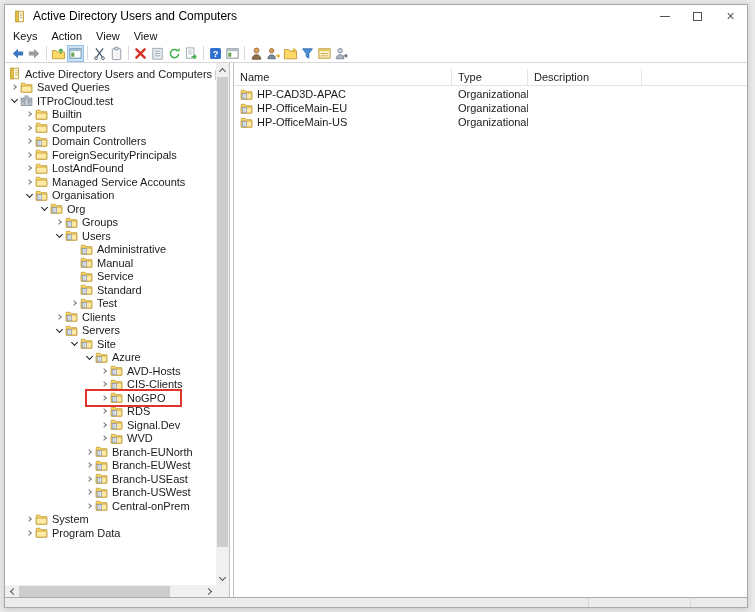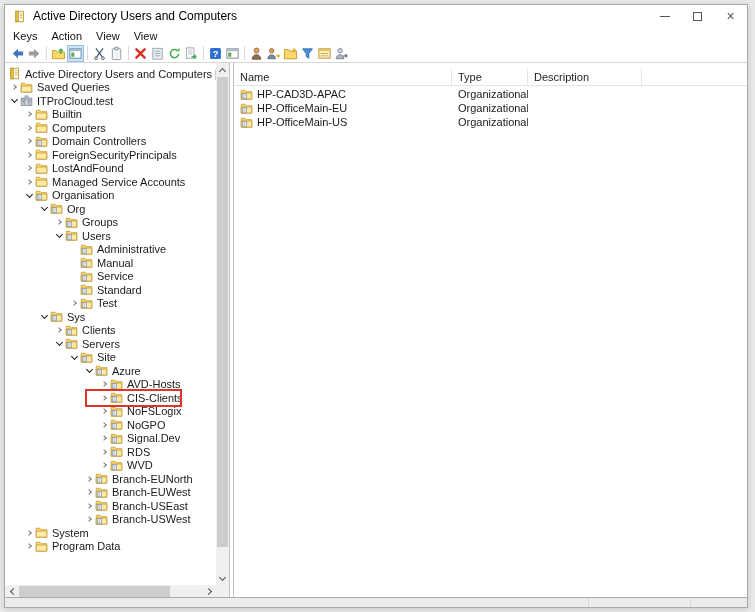--- a/index.html
+++ b/index.html
@@ -508,258 +508,243 @@
               <svg viewBox="0 0 16 16" style="width: 13px; height: 13px; display: block;">
                 <path d="M1.5 4.5v-1.7h4.7l1.3 1.7h7v9.2h-13z" fill="#ffd967" stroke="#c29d37"></path>
                 <path d="M1.5 6.2h13v7.5h-13z" fill="#ffe9a6" stroke="#c29d37"></path>
                 <rect x="2.8" y="6.8" width="5" height="6.4" fill="#ffffff" stroke="#8a97a8"></rect>
                 <path d="M3.9 8.4h2.8M3.9 9.9h2.8M3.9 11.4h2.8" stroke="#9fb0c4" fill="none"></path>
               </svg>
             </span>
             <span class="t-label">Test</span>
           </div>
           <div class="tree-row">
-            <span class="t-pad" style="width: 33px;"></span>
+            <span class="t-pad" style="width: 48px;"></span>
+            <span class="chev-slot">
+              <span class="chev-c"></span>
+            </span>
+            <span class="t-icon" style="height: 13px; width: 13px; display: inline-block;">
+              <svg viewBox="0 0 16 16" style="width: 13px; height: 13px; display: block;">
+                <path d="M1.5 4.5v-1.7h4.7l1.3 1.7h7v9.2h-13z" fill="#ffd967" stroke="#c29d37"></path>
+                <path d="M1.5 6.2h13v7.5h-13z" fill="#ffe9a6" stroke="#c29d37"></path>
+                <rect x="2.8" y="6.8" width="5" height="6.4" fill="#ffffff" stroke="#8a97a8"></rect>
+                <path d="M3.9 8.4h2.8M3.9 9.9h2.8M3.9 11.4h2.8" stroke="#9fb0c4" fill="none"></path>
+              </svg>
+            </span>
+            <span class="t-label">Clients</span>
+          </div>
+          <div class="tree-row">
+            <span class="t-pad" style="width: 48px;"></span>
             <span class="chev-slot">
               <span class="chev-e"></span>
             </span>
             <span class="t-icon" style="height: 13px; width: 13px; display: inline-block;">
               <svg viewBox="0 0 16 16" style="width: 13px; height: 13px; display: block;">
                 <path d="M1.5 4.5v-1.7h4.7l1.3 1.7h7v9.2h-13z" fill="#ffd967" stroke="#c29d37"></path>
                 <path d="M1.5 6.2h13v7.5h-13z" fill="#ffe9a6" stroke="#c29d37"></path>
                 <rect x="2.8" y="6.8" width="5" height="6.4" fill="#ffffff" stroke="#8a97a8"></rect>
                 <path d="M3.9 8.4h2.8M3.9 9.9h2.8M3.9 11.4h2.8" stroke="#9fb0c4" fill="none"></path>
               </svg>
             </span>
-            <span class="t-label">Sys</span>
-          </div>
-          <div class="tree-row">
-            <span class="t-pad" style="width: 48px;"></span>
-            <span class="chev-slot">
-              <span class="chev-c"></span>
-            </span>
-            <span class="t-icon" style="height: 13px; width: 13px; display: inline-block;">
-              <svg viewBox="0 0 16 16" style="width: 13px; height: 13px; display: block;">
-                <path d="M1.5 4.5v-1.7h4.7l1.3 1.7h7v9.2h-13z" fill="#ffd967" stroke="#c29d37"></path>
-                <path d="M1.5 6.2h13v7.5h-13z" fill="#ffe9a6" stroke="#c29d37"></path>
-                <rect x="2.8" y="6.8" width="5" height="6.4" fill="#ffffff" stroke="#8a97a8"></rect>
-                <path d="M3.9 8.4h2.8M3.9 9.9h2.8M3.9 11.4h2.8" stroke="#9fb0c4" fill="none"></path>
-              </svg>
-            </span>
-            <span class="t-label">Clients</span>
-          </div>
-          <div class="tree-row">
-            <span class="t-pad" style="width: 48px;"></span>
+            <span class="t-label">Servers</span>
+          </div>
+          <div class="tree-row">
+            <span class="t-pad" style="width: 63px;"></span>
             <span class="chev-slot">
               <span class="chev-e"></span>
             </span>
             <span class="t-icon" style="height: 13px; width: 13px; display: inline-block;">
               <svg viewBox="0 0 16 16" style="width: 13px; height: 13px; display: block;">
                 <path d="M1.5 4.5v-1.7h4.7l1.3 1.7h7v9.2h-13z" fill="#ffd967" stroke="#c29d37"></path>
                 <path d="M1.5 6.2h13v7.5h-13z" fill="#ffe9a6" stroke="#c29d37"></path>
                 <rect x="2.8" y="6.8" width="5" height="6.4" fill="#ffffff" stroke="#8a97a8"></rect>
                 <path d="M3.9 8.4h2.8M3.9 9.9h2.8M3.9 11.4h2.8" stroke="#9fb0c4" fill="none"></path>
               </svg>
             </span>
-            <span class="t-label">Servers</span>
-          </div>
-          <div class="tree-row">
-            <span class="t-pad" style="width: 63px;"></span>
+            <span class="t-label">Site</span>
+          </div>
+          <div class="tree-row">
+            <span class="t-pad" style="width: 78px;"></span>
             <span class="chev-slot">
               <span class="chev-e"></span>
             </span>
             <span class="t-icon" style="height: 13px; width: 13px; display: inline-block;">
               <svg viewBox="0 0 16 16" style="width: 13px; height: 13px; display: block;">
                 <path d="M1.5 4.5v-1.7h4.7l1.3 1.7h7v9.2h-13z" fill="#ffd967" stroke="#c29d37"></path>
                 <path d="M1.5 6.2h13v7.5h-13z" fill="#ffe9a6" stroke="#c29d37"></path>
                 <rect x="2.8" y="6.8" width="5" height="6.4" fill="#ffffff" stroke="#8a97a8"></rect>
                 <path d="M3.9 8.4h2.8M3.9 9.9h2.8M3.9 11.4h2.8" stroke="#9fb0c4" fill="none"></path>
               </svg>
             </span>
-            <span class="t-label">Site</span>
+            <span class="t-label">Azure</span>
+          </div>
+          <div class="tree-row">
+            <span class="t-pad" style="width: 93px;"></span>
+            <span class="chev-slot">
+              <span class="chev-c"></span>
+            </span>
+            <span class="t-icon" style="height: 13px; width: 13px; display: inline-block;">
+              <svg viewBox="0 0 16 16" style="width: 13px; height: 13px; display: block;">
+                <path d="M1.5 4.5v-1.7h4.7l1.3 1.7h7v9.2h-13z" fill="#ffd967" stroke="#c29d37"></path>
+                <path d="M1.5 6.2h13v7.5h-13z" fill="#ffe9a6" stroke="#c29d37"></path>
+                <rect x="2.8" y="6.8" width="5" height="6.4" fill="#ffffff" stroke="#8a97a8"></rect>
+                <path d="M3.9 8.4h2.8M3.9 9.9h2.8M3.9 11.4h2.8" stroke="#9fb0c4" fill="none"></path>
+              </svg>
+            </span>
+            <span class="t-label">AVD-Hosts</span>
+          </div>
+          <div class="tree-row">
+            <span class="t-pad" style="width: 93px;"></span>
+            <span class="chev-slot">
+              <span class="chev-c"></span>
+            </span>
+            <span class="t-icon" style="height: 13px; width: 13px; display: inline-block;">
+              <svg viewBox="0 0 16 16" style="width: 13px; height: 13px; display: block;">
+                <path d="M1.5 4.5v-1.7h4.7l1.3 1.7h7v9.2h-13z" fill="#ffd967" stroke="#c29d37"></path>
+                <path d="M1.5 6.2h13v7.5h-13z" fill="#ffe9a6" stroke="#c29d37"></path>
+                <rect x="2.8" y="6.8" width="5" height="6.4" fill="#ffffff" stroke="#8a97a8"></rect>
+                <path d="M3.9 8.4h2.8M3.9 9.9h2.8M3.9 11.4h2.8" stroke="#9fb0c4" fill="none"></path>
+              </svg>
+            </span>
+            <span class="t-label">CIS-Clients</span>
+          </div>
+          <div class="tree-row">
+            <span class="t-pad" style="width: 93px;"></span>
+            <span class="chev-slot">
+              <span class="chev-c"></span>
+            </span>
+            <span class="t-icon" style="height: 13px; width: 13px; display: inline-block;">
+              <svg viewBox="0 0 16 16" style="width: 13px; height: 13px; display: block;">
+                <path d="M1.5 4.5v-1.7h4.7l1.3 1.7h7v9.2h-13z" fill="#ffd967" stroke="#c29d37"></path>
+                <path d="M1.5 6.2h13v7.5h-13z" fill="#ffe9a6" stroke="#c29d37"></path>
+                <rect x="2.8" y="6.8" width="5" height="6.4" fill="#ffffff" stroke="#8a97a8"></rect>
+                <path d="M3.9 8.4h2.8M3.9 9.9h2.8M3.9 11.4h2.8" stroke="#9fb0c4" fill="none"></path>
+              </svg>
+            </span>
+            <span class="t-label">NoGPO</span>
+          </div>
+          <div class="tree-row">
+            <span class="t-pad" style="width: 93px;"></span>
+            <span class="chev-slot">
+              <span class="chev-c"></span>
+            </span>
+            <span class="t-icon" style="height: 13px; width: 13px; display: inline-block;">
+              <svg viewBox="0 0 16 16" style="width: 13px; height: 13px; display: block;">
+                <path d="M1.5 4.5v-1.7h4.7l1.3 1.7h7v9.2h-13z" fill="#ffd967" stroke="#c29d37"></path>
+                <path d="M1.5 6.2h13v7.5h-13z" fill="#ffe9a6" stroke="#c29d37"></path>
+                <rect x="2.8" y="6.8" width="5" height="6.4" fill="#ffffff" stroke="#8a97a8"></rect>
+                <path d="M3.9 8.4h2.8M3.9 9.9h2.8M3.9 11.4h2.8" stroke="#9fb0c4" fill="none"></path>
+              </svg>
+            </span>
+            <span class="t-label">RDS</span>
+          </div>
+          <div class="tree-row">
+            <span class="t-pad" style="width: 93px;"></span>
+            <span class="chev-slot">
+              <span class="chev-c"></span>
+            </span>
+            <span class="t-icon" style="height: 13px; width: 13px; display: inline-block;">
+              <svg viewBox="0 0 16 16" style="width: 13px; height: 13px; display: block;">
+                <path d="M1.5 4.5v-1.7h4.7l1.3 1.7h7v9.2h-13z" fill="#ffd967" stroke="#c29d37"></path>
+                <path d="M1.5 6.2h13v7.5h-13z" fill="#ffe9a6" stroke="#c29d37"></path>
+                <rect x="2.8" y="6.8" width="5" height="6.4" fill="#ffffff" stroke="#8a97a8"></rect>
+                <path d="M3.9 8.4h2.8M3.9 9.9h2.8M3.9 11.4h2.8" stroke="#9fb0c4" fill="none"></path>
+              </svg>
+            </span>
+            <span class="t-label">Signal.Dev</span>
+          </div>
+          <div class="tree-row">
+            <span class="t-pad" style="width: 93px;"></span>
+            <span class="chev-slot">
+              <span class="chev-c"></span>
+            </span>
+            <span class="t-icon" style="height: 13px; width: 13px; display: inline-block;">
+              <svg viewBox="0 0 16 16" style="width: 13px; height: 13px; display: block;">
+                <path d="M1.5 4.5v-1.7h4.7l1.3 1.7h7v9.2h-13z" fill="#ffd967" stroke="#c29d37"></path>
+                <path d="M1.5 6.2h13v7.5h-13z" fill="#ffe9a6" stroke="#c29d37"></path>
+                <rect x="2.8" y="6.8" width="5" height="6.4" fill="#ffffff" stroke="#8a97a8"></rect>
+                <path d="M3.9 8.4h2.8M3.9 9.9h2.8M3.9 11.4h2.8" stroke="#9fb0c4" fill="none"></path>
+              </svg>
+            </span>
+            <span class="t-label">WVD</span>
           </div>
           <div class="tree-row">
             <span class="t-pad" style="width: 78px;"></span>
             <span class="chev-slot">
-              <span class="chev-e"></span>
-            </span>
-            <span class="t-icon" style="height: 13px; width: 13px; display: inline-block;">
-              <svg viewBox="0 0 16 16" style="width: 13px; height: 13px; display: block;">
-                <path d="M1.5 4.5v-1.7h4.7l1.3 1.7h7v9.2h-13z" fill="#ffd967" stroke="#c29d37"></path>
-                <path d="M1.5 6.2h13v7.5h-13z" fill="#ffe9a6" stroke="#c29d37"></path>
-                <rect x="2.8" y="6.8" width="5" height="6.4" fill="#ffffff" stroke="#8a97a8"></rect>
-                <path d="M3.9 8.4h2.8M3.9 9.9h2.8M3.9 11.4h2.8" stroke="#9fb0c4" fill="none"></path>
-              </svg>
-            </span>
-            <span class="t-label">Azure</span>
-          </div>
-          <div class="tree-row">
-            <span class="t-pad" style="width: 93px;"></span>
-            <span class="chev-slot">
-              <span class="chev-c"></span>
-            </span>
-            <span class="t-icon" style="height: 13px; width: 13px; display: inline-block;">
-              <svg viewBox="0 0 16 16" style="width: 13px; height: 13px; display: block;">
-                <path d="M1.5 4.5v-1.7h4.7l1.3 1.7h7v9.2h-13z" fill="#ffd967" stroke="#c29d37"></path>
-                <path d="M1.5 6.2h13v7.5h-13z" fill="#ffe9a6" stroke="#c29d37"></path>
-                <rect x="2.8" y="6.8" width="5" height="6.4" fill="#ffffff" stroke="#8a97a8"></rect>
-                <path d="M3.9 8.4h2.8M3.9 9.9h2.8M3.9 11.4h2.8" stroke="#9fb0c4" fill="none"></path>
-              </svg>
-            </span>
-            <span class="t-label">AVD-Hosts</span>
-          </div>
-          <div class="tree-row">
-            <span class="t-pad" style="width: 93px;"></span>
-            <span class="chev-slot">
-              <span class="chev-c"></span>
-            </span>
-            <span class="t-icon" style="height: 13px; width: 13px; display: inline-block;">
-              <svg viewBox="0 0 16 16" style="width: 13px; height: 13px; display: block;">
-                <path d="M1.5 4.5v-1.7h4.7l1.3 1.7h7v9.2h-13z" fill="#ffd967" stroke="#c29d37"></path>
-                <path d="M1.5 6.2h13v7.5h-13z" fill="#ffe9a6" stroke="#c29d37"></path>
-                <rect x="2.8" y="6.8" width="5" height="6.4" fill="#ffffff" stroke="#8a97a8"></rect>
-                <path d="M3.9 8.4h2.8M3.9 9.9h2.8M3.9 11.4h2.8" stroke="#9fb0c4" fill="none"></path>
-              </svg>
-            </span>
-            <span class="t-label">CIS-Clients</span>
-          </div>
-          <div class="tree-row">
-            <span class="t-pad" style="width: 93px;"></span>
-            <span class="chev-slot">
-              <span class="chev-c"></span>
-            </span>
-            <span class="t-icon" style="height: 13px; width: 13px; display: inline-block;">
-              <svg viewBox="0 0 16 16" style="width: 13px; height: 13px; display: block;">
-                <path d="M1.5 4.5v-1.7h4.7l1.3 1.7h7v9.2h-13z" fill="#ffd967" stroke="#c29d37"></path>
-                <path d="M1.5 6.2h13v7.5h-13z" fill="#ffe9a6" stroke="#c29d37"></path>
-                <rect x="2.8" y="6.8" width="5" height="6.4" fill="#ffffff" stroke="#8a97a8"></rect>
-                <path d="M3.9 8.4h2.8M3.9 9.9h2.8M3.9 11.4h2.8" stroke="#9fb0c4" fill="none"></path>
-              </svg>
-            </span>
-            <span class="t-label">NoFSLogix</span>
-          </div>
-          <div class="tree-row">
-            <span class="t-pad" style="width: 93px;"></span>
-            <span class="chev-slot">
-              <span class="chev-c"></span>
-            </span>
-            <span class="t-icon" style="height: 13px; width: 13px; display: inline-block;">
-              <svg viewBox="0 0 16 16" style="width: 13px; height: 13px; display: block;">
-                <path d="M1.5 4.5v-1.7h4.7l1.3 1.7h7v9.2h-13z" fill="#ffd967" stroke="#c29d37"></path>
-                <path d="M1.5 6.2h13v7.5h-13z" fill="#ffe9a6" stroke="#c29d37"></path>
-                <rect x="2.8" y="6.8" width="5" height="6.4" fill="#ffffff" stroke="#8a97a8"></rect>
-                <path d="M3.9 8.4h2.8M3.9 9.9h2.8M3.9 11.4h2.8" stroke="#9fb0c4" fill="none"></path>
-              </svg>
-            </span>
-            <span class="t-label">NoGPO</span>
-          </div>
-          <div class="tree-row">
-            <span class="t-pad" style="width: 93px;"></span>
-            <span class="chev-slot">
-              <span class="chev-c"></span>
-            </span>
-            <span class="t-icon" style="height: 13px; width: 13px; display: inline-block;">
-              <svg viewBox="0 0 16 16" style="width: 13px; height: 13px; display: block;">
-                <path d="M1.5 4.5v-1.7h4.7l1.3 1.7h7v9.2h-13z" fill="#ffd967" stroke="#c29d37"></path>
-                <path d="M1.5 6.2h13v7.5h-13z" fill="#ffe9a6" stroke="#c29d37"></path>
-                <rect x="2.8" y="6.8" width="5" height="6.4" fill="#ffffff" stroke="#8a97a8"></rect>
-                <path d="M3.9 8.4h2.8M3.9 9.9h2.8M3.9 11.4h2.8" stroke="#9fb0c4" fill="none"></path>
-              </svg>
-            </span>
-            <span class="t-label">Signal.Dev</span>
-          </div>
-          <div class="tree-row">
-            <span class="t-pad" style="width: 93px;"></span>
-            <span class="chev-slot">
-              <span class="chev-c"></span>
-            </span>
-            <span class="t-icon" style="height: 13px; width: 13px; display: inline-block;">
-              <svg viewBox="0 0 16 16" style="width: 13px; height: 13px; display: block;">
-                <path d="M1.5 4.5v-1.7h4.7l1.3 1.7h7v9.2h-13z" fill="#ffd967" stroke="#c29d37"></path>
-                <path d="M1.5 6.2h13v7.5h-13z" fill="#ffe9a6" stroke="#c29d37"></path>
-                <rect x="2.8" y="6.8" width="5" height="6.4" fill="#ffffff" stroke="#8a97a8"></rect>
-                <path d="M3.9 8.4h2.8M3.9 9.9h2.8M3.9 11.4h2.8" stroke="#9fb0c4" fill="none"></path>
-              </svg>
-            </span>
-            <span class="t-label">RDS</span>
-          </div>
-          <div class="tree-row">
-            <span class="t-pad" style="width: 93px;"></span>
-            <span class="chev-slot">
-              <span class="chev-c"></span>
-            </span>
-            <span class="t-icon" style="height: 13px; width: 13px; display: inline-block;">
-              <svg viewBox="0 0 16 16" style="width: 13px; height: 13px; display: block;">
-                <path d="M1.5 4.5v-1.7h4.7l1.3 1.7h7v9.2h-13z" fill="#ffd967" stroke="#c29d37"></path>
-                <path d="M1.5 6.2h13v7.5h-13z" fill="#ffe9a6" stroke="#c29d37"></path>
-                <rect x="2.8" y="6.8" width="5" height="6.4" fill="#ffffff" stroke="#8a97a8"></rect>
-                <path d="M3.9 8.4h2.8M3.9 9.9h2.8M3.9 11.4h2.8" stroke="#9fb0c4" fill="none"></path>
-              </svg>
-            </span>
-            <span class="t-label">WVD</span>
+              <span class="chev-c"></span>
+            </span>
+            <span class="t-icon" style="height: 13px; width: 13px; display: inline-block;">
+              <svg viewBox="0 0 16 16" style="width: 13px; height: 13px; display: block;">
+                <path d="M1.5 4.5v-1.7h4.7l1.3 1.7h7v9.2h-13z" fill="#ffd967" stroke="#c29d37"></path>
+                <path d="M1.5 6.2h13v7.5h-13z" fill="#ffe9a6" stroke="#c29d37"></path>
+                <rect x="2.8" y="6.8" width="5" height="6.4" fill="#ffffff" stroke="#8a97a8"></rect>
+                <path d="M3.9 8.4h2.8M3.9 9.9h2.8M3.9 11.4h2.8" stroke="#9fb0c4" fill="none"></path>
+              </svg>
+            </span>
+            <span class="t-label">Branch-EUNorth</span>
           </div>
           <div class="tree-row">
             <span class="t-pad" style="width: 78px;"></span>
             <span class="chev-slot">
               <span class="chev-c"></span>
             </span>
             <span class="t-icon" style="height: 13px; width: 13px; display: inline-block;">
               <svg viewBox="0 0 16 16" style="width: 13px; height: 13px; display: block;">
                 <path d="M1.5 4.5v-1.7h4.7l1.3 1.7h7v9.2h-13z" fill="#ffd967" stroke="#c29d37"></path>
                 <path d="M1.5 6.2h13v7.5h-13z" fill="#ffe9a6" stroke="#c29d37"></path>
                 <rect x="2.8" y="6.8" width="5" height="6.4" fill="#ffffff" stroke="#8a97a8"></rect>
                 <path d="M3.9 8.4h2.8M3.9 9.9h2.8M3.9 11.4h2.8" stroke="#9fb0c4" fill="none"></path>
               </svg>
             </span>
-            <span class="t-label">Branch-EUNorth</span>
+            <span class="t-label">Branch-EUWest</span>
           </div>
           <div class="tree-row">
             <span class="t-pad" style="width: 78px;"></span>
             <span class="chev-slot">
               <span class="chev-c"></span>
             </span>
             <span class="t-icon" style="height: 13px; width: 13px; display: inline-block;">
               <svg viewBox="0 0 16 16" style="width: 13px; height: 13px; display: block;">
                 <path d="M1.5 4.5v-1.7h4.7l1.3 1.7h7v9.2h-13z" fill="#ffd967" stroke="#c29d37"></path>
                 <path d="M1.5 6.2h13v7.5h-13z" fill="#ffe9a6" stroke="#c29d37"></path>
                 <rect x="2.8" y="6.8" width="5" height="6.4" fill="#ffffff" stroke="#8a97a8"></rect>
                 <path d="M3.9 8.4h2.8M3.9 9.9h2.8M3.9 11.4h2.8" stroke="#9fb0c4" fill="none"></path>
               </svg>
             </span>
-            <span class="t-label">Branch-EUWest</span>
+            <span class="t-label">Branch-USEast</span>
           </div>
           <div class="tree-row">
             <span class="t-pad" style="width: 78px;"></span>
             <span class="chev-slot">
               <span class="chev-c"></span>
             </span>
             <span class="t-icon" style="height: 13px; width: 13px; display: inline-block;">
               <svg viewBox="0 0 16 16" style="width: 13px; height: 13px; display: block;">
                 <path d="M1.5 4.5v-1.7h4.7l1.3 1.7h7v9.2h-13z" fill="#ffd967" stroke="#c29d37"></path>
                 <path d="M1.5 6.2h13v7.5h-13z" fill="#ffe9a6" stroke="#c29d37"></path>
                 <rect x="2.8" y="6.8" width="5" height="6.4" fill="#ffffff" stroke="#8a97a8"></rect>
                 <path d="M3.9 8.4h2.8M3.9 9.9h2.8M3.9 11.4h2.8" stroke="#9fb0c4" fill="none"></path>
               </svg>
             </span>
-            <span class="t-label">Branch-USEast</span>
+            <span class="t-label">Branch-USWest</span>
           </div>
           <div class="tree-row">
             <span class="t-pad" style="width: 78px;"></span>
             <span class="chev-slot">
               <span class="chev-c"></span>
             </span>
             <span class="t-icon" style="height: 13px; width: 13px; display: inline-block;">
               <svg viewBox="0 0 16 16" style="width: 13px; height: 13px; display: block;">
                 <path d="M1.5 4.5v-1.7h4.7l1.3 1.7h7v9.2h-13z" fill="#ffd967" stroke="#c29d37"></path>
                 <path d="M1.5 6.2h13v7.5h-13z" fill="#ffe9a6" stroke="#c29d37"></path>
                 <rect x="2.8" y="6.8" width="5" height="6.4" fill="#ffffff" stroke="#8a97a8"></rect>
                 <path d="M3.9 8.4h2.8M3.9 9.9h2.8M3.9 11.4h2.8" stroke="#9fb0c4" fill="none"></path>
               </svg>
             </span>
-            <span class="t-label">Branch-USWest</span>
+            <span class="t-label">Central-onPrem</span>
           </div>
           <div class="tree-row">
             <span class="t-pad" style="width: 18px;"></span>
             <span class="chev-slot">
               <span class="chev-c"></span>
             </span>
             <span class="t-icon" style="height: 13px; width: 13px; display: inline-block;">
               <svg viewBox="0 0 16 16" style="width: 13px; height: 13px; display: block;">
                 <path d="M1.5 4.5v-1.7h4.7l1.3 1.7h7v9.2h-13z" fill="#ffd967" stroke="#c29d37"></path>
                 <path d="M1.5 6.2h13v7.5h-13z" fill="#ffe9a6" stroke="#c29d37"></path>

